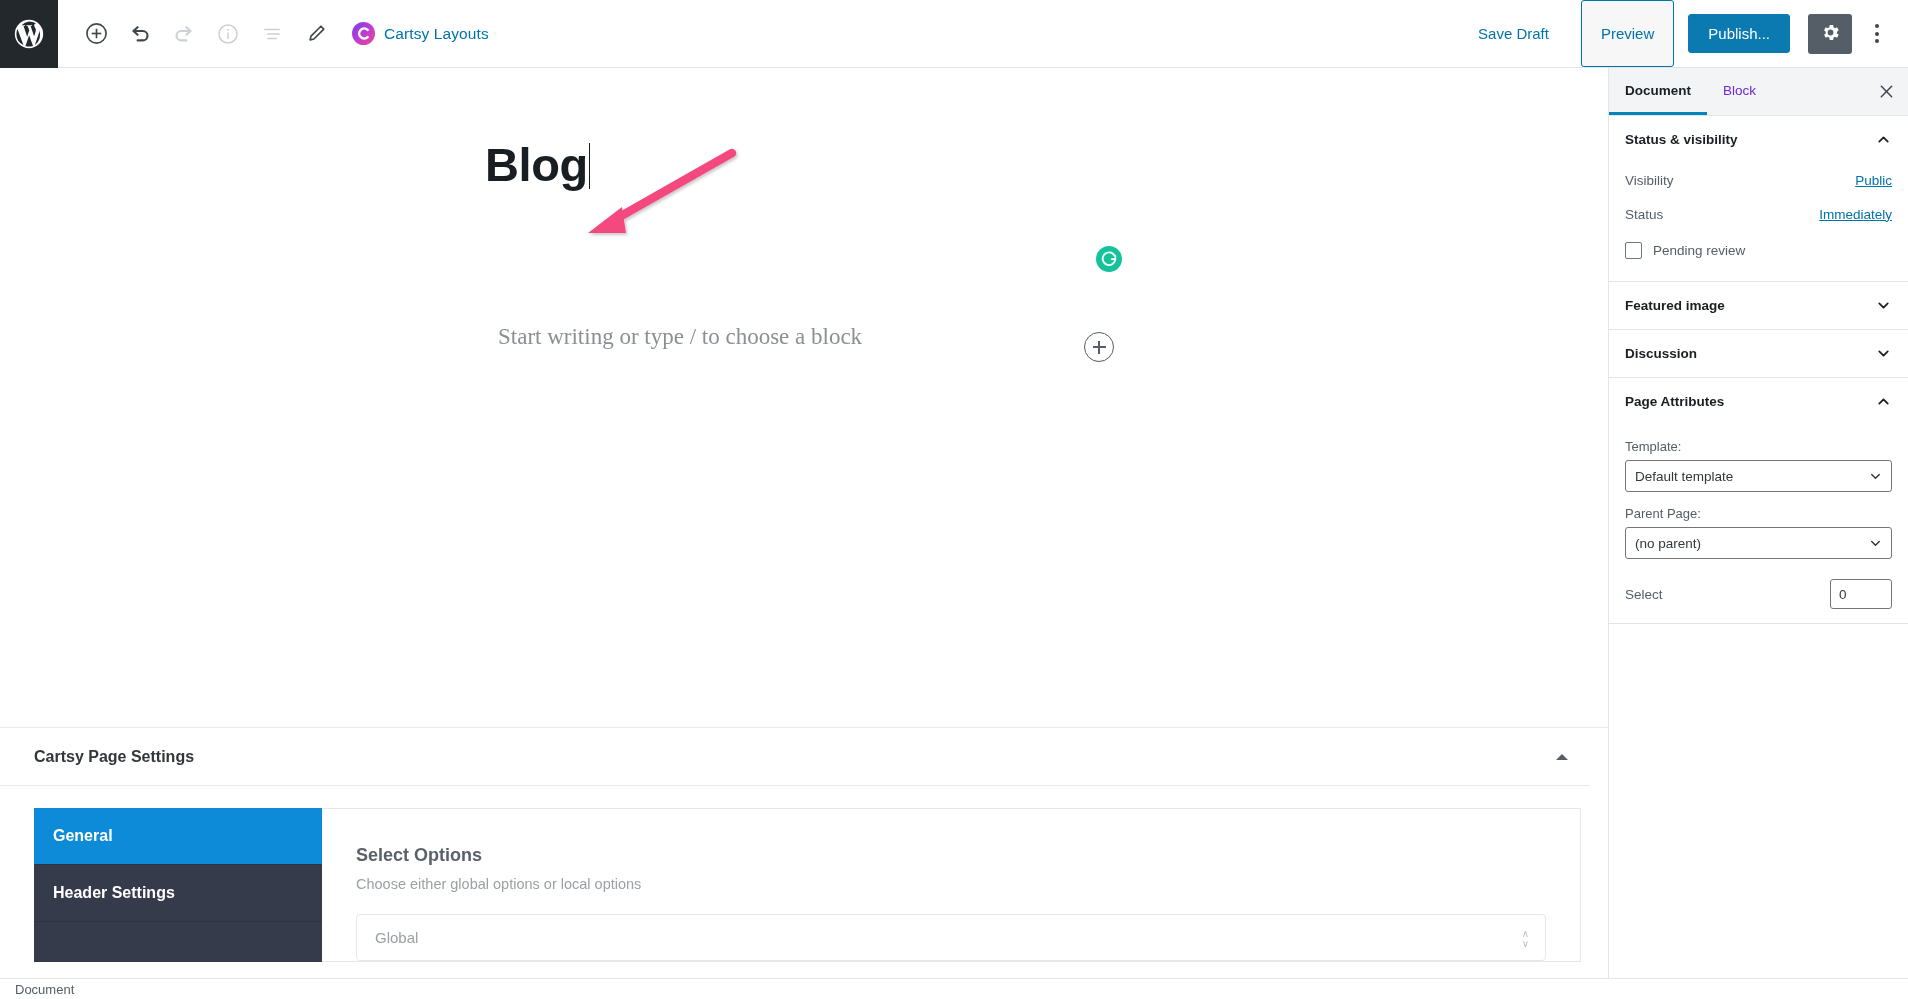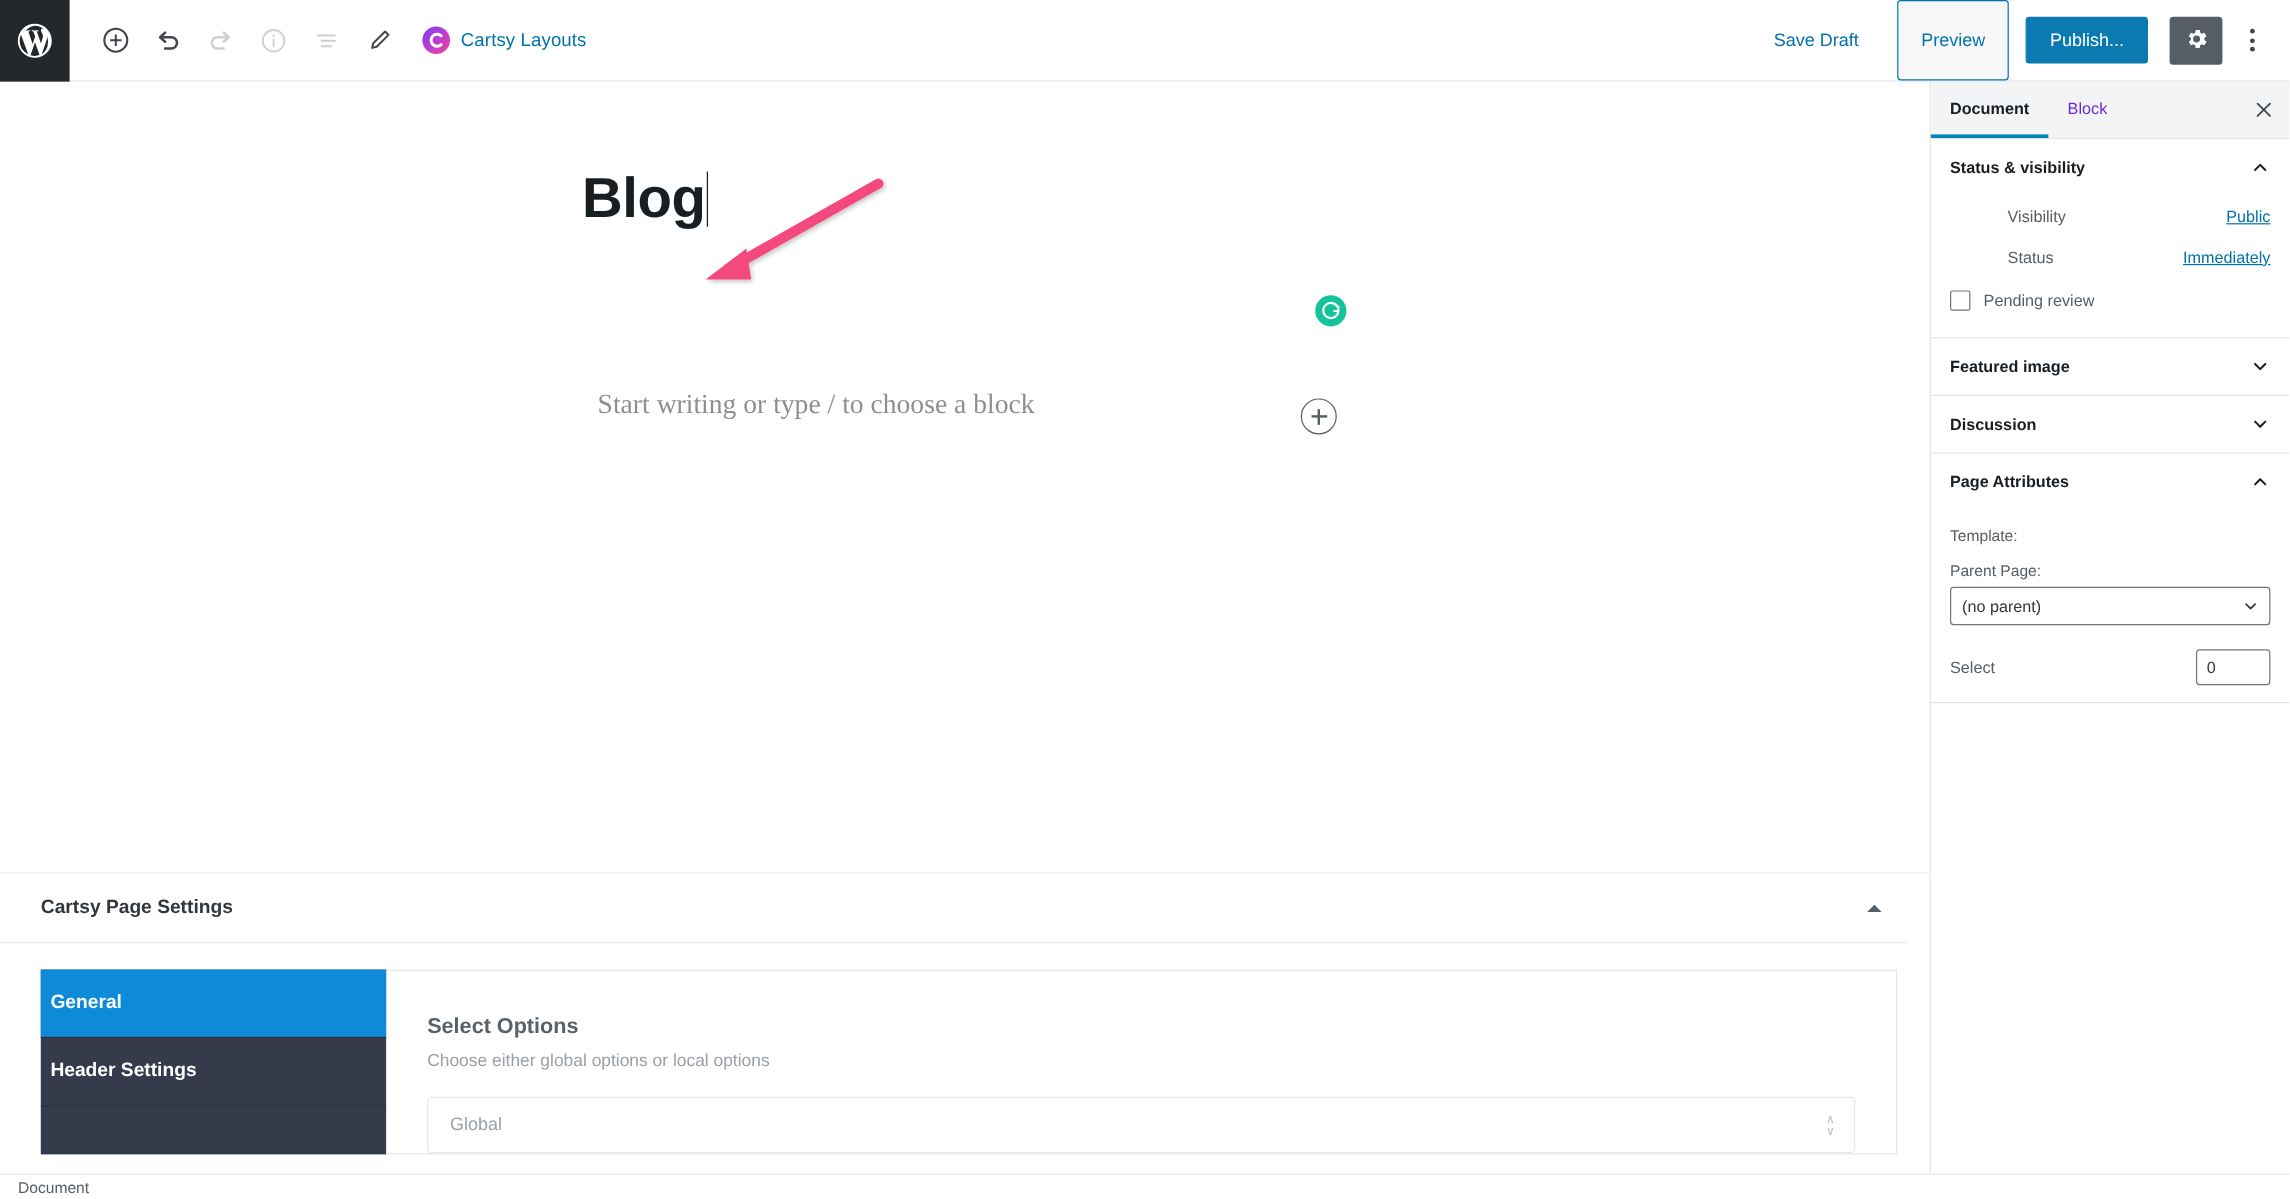--- a/index.html
+++ b/index.html
@@ -279,21 +279,21 @@
   }
   .tabs-rail {
     width: 288px;
     flex: 0 0 288px;
     background: #353b4a;
   }
   .tab-item {
     height: 57px;
     display: flex;
     align-items: center;
-    padding-left: 8px;
+    padding-left: 19px;
     color: #ffffff;
     font-size: 16px;
     font-weight: 700;
     cursor: pointer;
     border-bottom: 1px solid #2d3340;
   }
   .tab-item.active { background: #0d8bd9; }
   .tab-panel {
     flex: 1;
     border: 1px solid #e6e7e8;
@@ -408,21 +408,21 @@
     display: flex;
     align-items: center;
   }
   .sb-panel-body { padding: 0 16px 14px 16px; }
   .sb-row {
     display: flex;
     align-items: center;
     height: 34px;
     font-size: 13.5px;
   }
-  .sb-row-label { color: #555d66; margin-left: 48px; }
+  .sb-row-label { color: #555d66; }
   .sb-row-value {
     margin-left: auto;
     color: #0073aa;
     text-decoration: underline;
     cursor: pointer;
     font-size: 13.5px;
   }
   .sb-check-row {
     display: flex;
     align-items: center;
@@ -730,20 +730,28 @@
       <div class="sb-panel-head">
         <span class="sb-panel-title">Page Attributes</span>
         <span class="sb-chevron">
           <svg width="17" height="17" viewBox="0 0 20 20" fill="none" stroke="currentColor" stroke-width="2" stroke-linecap="round" stroke-linejoin="round">
             <polyline points="5,12.5 10,7.5 15,12.5"></polyline>
           </svg>
         </span>
       </div>
       <div class="sb-panel-body">
         <div class="sb-field-label">Template:</div>
+        <div class="sb-select">
+          <span>Default template</span>
+          <span class="caret">
+            <svg width="15" height="15" viewBox="0 0 20 20" fill="none" stroke="currentColor" stroke-width="1.9" stroke-linecap="round" stroke-linejoin="round">
+              <polyline points="5,8 10,13 15,8"></polyline>
+            </svg>
+          </span>
+        </div>
 
         <div class="sb-field-label">Parent Page:</div>
         <div class="sb-select">
           <span>(no parent)</span>
           <span class="caret">
             <svg width="15" height="15" viewBox="0 0 20 20" fill="none" stroke="currentColor" stroke-width="1.9" stroke-linecap="round" stroke-linejoin="round">
               <polyline points="5,8 10,13 15,8"></polyline>
             </svg>
           </span>
         </div>

